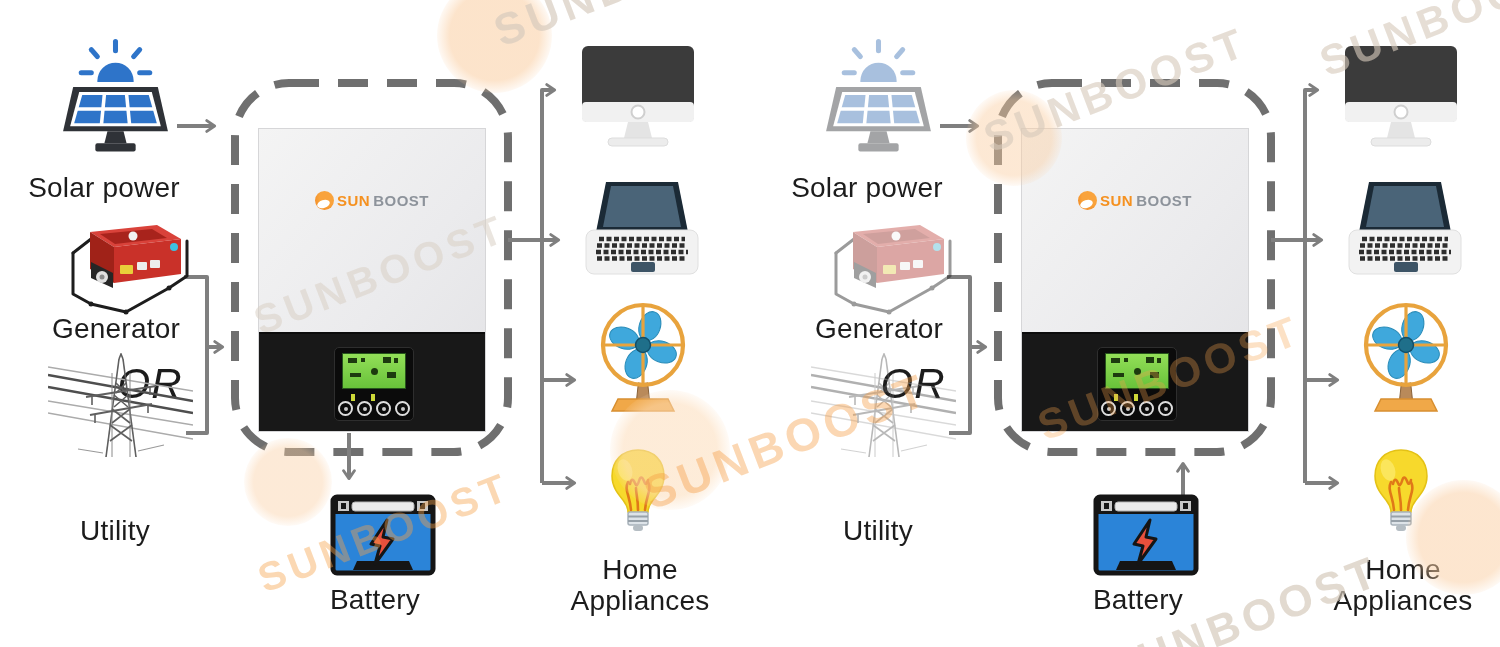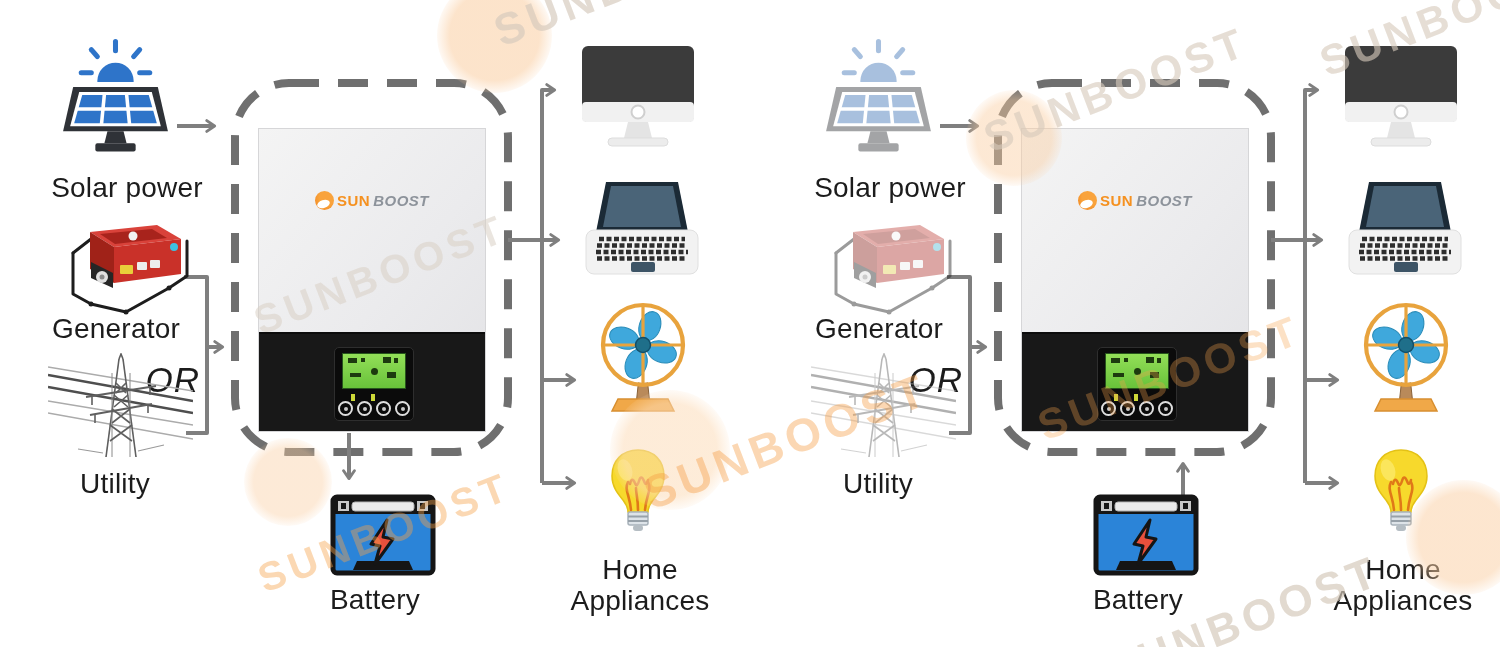--- a/index.html
+++ b/index.html
@@ -8,24 +8,24 @@
     font-family:"Liberation Sans","DejaVu Sans",sans-serif;
   }
   .panel{position:absolute;top:0;width:737px;height:647px;z-index:10;}
   #panel-1{left:0;}
   #panel-2{left:763px;}
 
   .icon{position:absolute;}
   .faded{opacity:.44;filter:saturate(.8);}
 
   .lbl{position:absolute;color:#1c1c1c;font-size:28px;line-height:1.12;text-align:center;letter-spacing:.2px;}
-  .l-solar{left:27px;top:172px;width:200px;}
+  .l-solar{left:4px;top:172px;width:200px;}
   .l-generator{left:16px;top:313px;width:200px;}
-  .l-or{left:100px;top:360px;width:100px;text-align:right;font-style:italic;font-size:35px;letter-spacing:1px;}
-  .l-utility{left:15px;top:468px;width:200px;text-align:center;}
+  .l-or{left:100px;top:360px;width:100px;font-style:italic;font-size:42px;letter-spacing:1px;}
+  .l-utility{left:15px;top:515px;width:200px;text-align:center;}
   .l-battery{left:275px;top:584px;width:200px;}
   .l-appliances{left:555px;top:538px;width:170px;margin-top:16px;}
 
   .i-solar{left:53px;top:36px;width:126px;height:122px;}
   .i-generator{left:60px;top:220px;width:132px;height:96px;}
   .i-utility{left:48px;top:353px;width:145px;height:110px;}
   .i-battery{left:330px;top:494px;width:106px;height:82px;}
   .i-monitor{left:580px;top:46px;width:116px;height:102px;}
   .i-laptop{left:582px;top:182px;width:120px;height:96px;}
   .i-fan{left:598px;top:299px;width:90px;height:116px;}
@@ -37,21 +37,21 @@
   .inverter{position:absolute;left:258px;top:128px;width:228px;height:304px;
     background:linear-gradient(130deg,#f4f4f4 0%,#ebebed 55%,#e2e2e5 100%);
     border:1px solid #d6d6d8;box-sizing:border-box;}
   .inv-logo{position:absolute;left:0;top:62px;width:100%;display:flex;align-items:center;justify-content:center;gap:3px;}
   .logo-mark{width:19px;height:19px;border-radius:50%;position:relative;
     background:radial-gradient(circle at 62% 35%,#f9a33c 0 45%,#ef7f19 100%);}
   .logo-mark::after{content:"";position:absolute;left:2px;top:9px;width:13px;height:8px;border-radius:50%;
     background:#fff;transform:rotate(-18deg);}
   .logo-txt{font-size:15px;font-weight:bold;letter-spacing:.5px;}
   .logo-sun{color:#f59120;}
-  .logo-boost{color:#8d939b;font-style:italic;}
+  .logo-boost{color:#8d939b;}
   .inv-panel{position:absolute;left:0;bottom:0;width:100%;height:99px;background:#181818;
     border-top:2px solid #0c0c0c;box-sizing:border-box;}
   .lcd-unit{position:absolute;left:75px;top:13px;width:78px;height:72px;background:#0b0b0b;
     border:1px solid #2e2e2e;border-radius:5px;}
   .lcd-screen{position:absolute;left:7px;top:5px;width:62px;height:34px;
     background:linear-gradient(#93df58,#68c23a);border:1px solid #27551c;}
   .lcd-screen .g{position:absolute;background:#1d3a0f;}
   .g1{left:5px;top:4px;width:9px;height:5px;}
   .g2{left:18px;top:4px;width:4px;height:4px;}
   .g3{left:40px;top:3px;width:8px;height:6px;}

